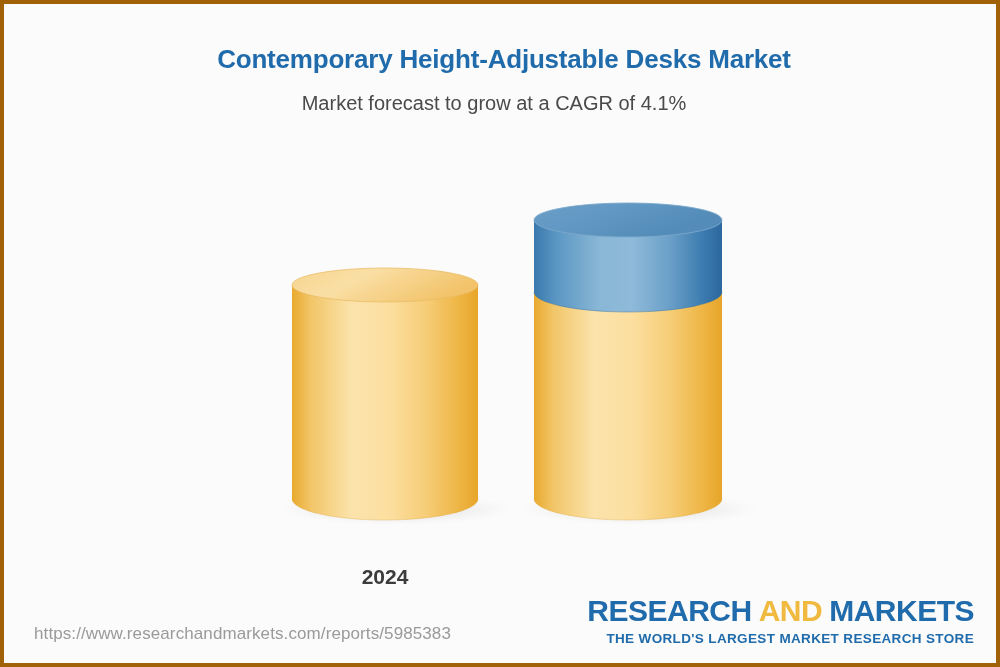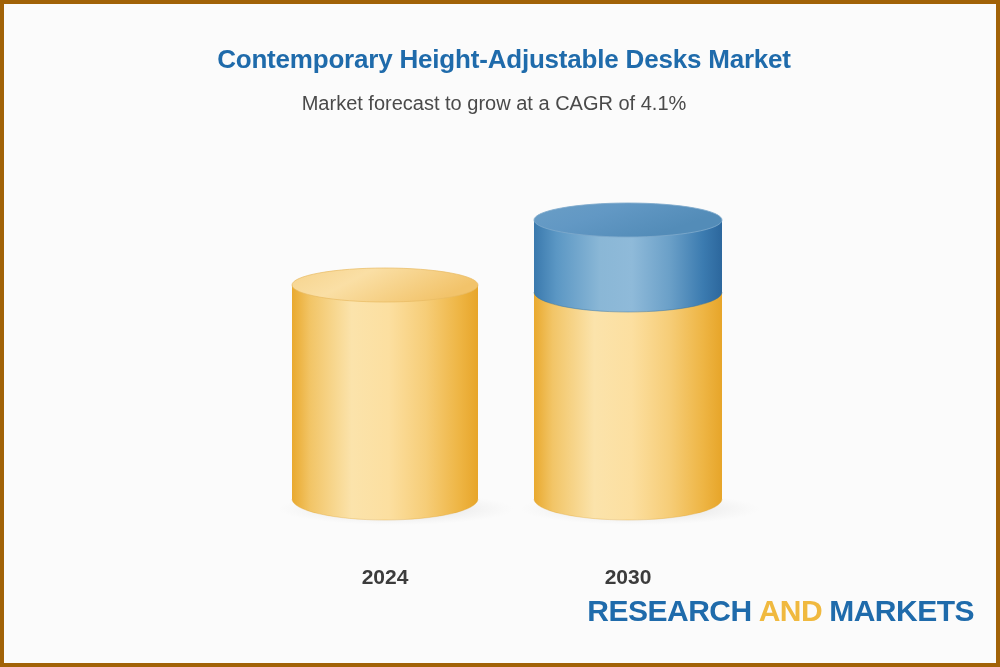--- a/index.html
+++ b/index.html
@@ -200,22 +200,23 @@
 
         <ellipse cx="624" cy="216" rx="94" ry="17" fill="url(#blueCap)"></ellipse>
         <ellipse cx="624" cy="216" rx="94" ry="17" fill="none" stroke="#7ea9cb" stroke-opacity="0.85" stroke-width="1"></ellipse>
       </g>
     </svg>
 
 
 
     <div class="cat-label c1">2024</div>
 
-    <div class="cat-label c2">2030</div>
 
   </div>
 
+  <div class="footer-url">https://www.researchandmarkets.com/reports/5985383</div>
 
   <div class="logo">
     <div class="logo-main"><span>RESEARCH</span><span class="and" style="margin:0 7px;">AND</span><span>MARKETS</span></div>
+    <div class="logo-tag">THE WORLD'S LARGEST MARKET RESEARCH STORE</div>
   </div>
 
 </div>
 
 </body></html>

